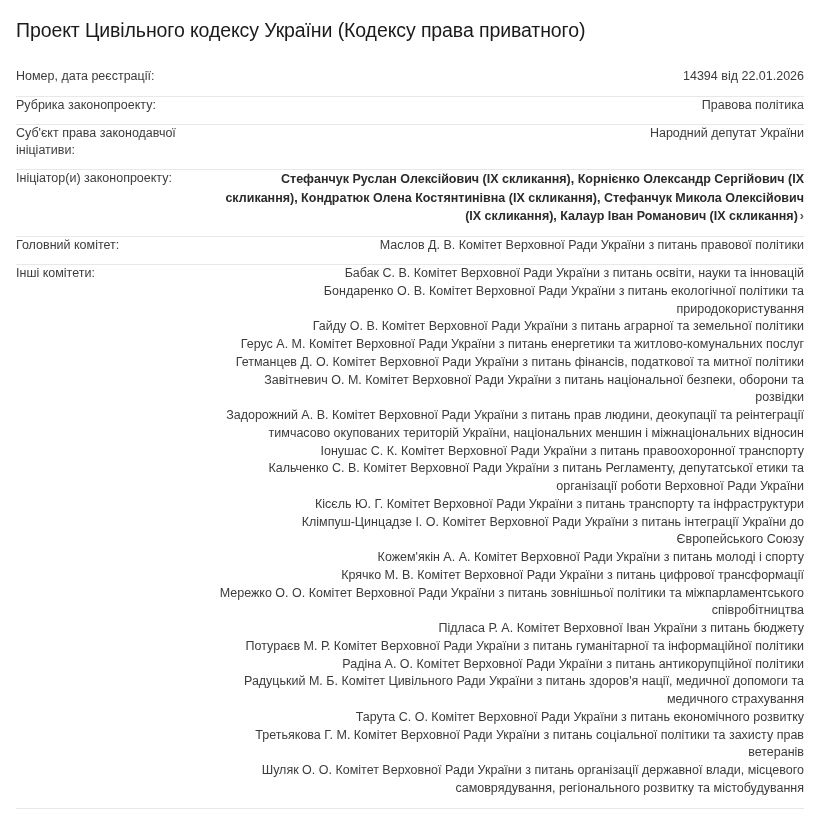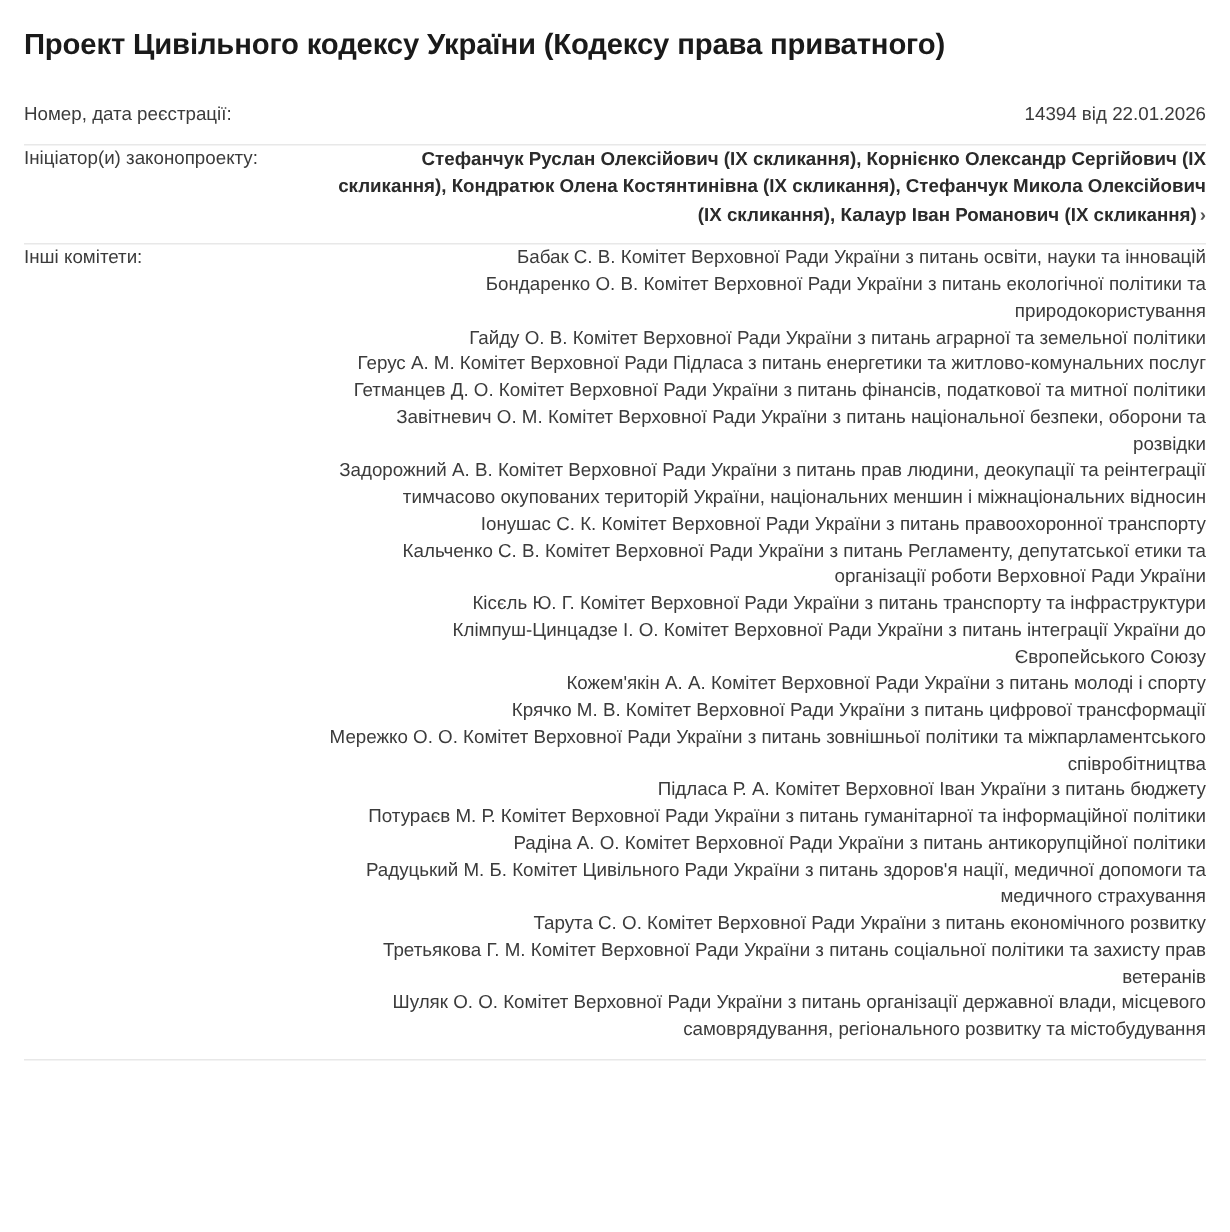--- a/index.html
+++ b/index.html
@@ -14,21 +14,21 @@
     font-family: "Liberation Sans", sans-serif;
     color: #222222;
     font-size: 12.5px;
   }
   .page {
     width: 820px;
     padding: 14px 16px 20px 16px;
   }
   h1.doc-title {
     font-size: 19.5px;
-    font-weight: bold;
+    font-weight: normal;
     color: #1a1a1a;
     margin: 4px 0 26px 0;
     line-height: 1.25;
     letter-spacing: -0.1px;
   }
   table.meta {
     width: 100%;
     border-collapse: collapse;
   }
   table.meta td {
@@ -72,33 +72,45 @@
 
   <h1 class="doc-title">Проект Цивільного кодексу України (Кодексу права приватного)</h1>
 
   <table class="meta">
     <tbody>
       <tr class="row-sep">
         <td class="label">Номер, дата реєстрації:</td>
         <td class="value">14394 від 22.01.2026</td>
       </tr>
       <tr class="row-sep meta-sec">
+        <td class="label">Рубрика законопроекту:</td>
+        <td class="value">Правова політика</td>
+      </tr>
+      <tr class="row-sep meta-sec">
+        <td class="label">Суб'єкт права законодавчої ініціативи:</td>
+        <td class="value">Народний депутат України</td>
+      </tr>
+      <tr class="row-sep meta-sec">
         <td class="label">Ініціатор(и) законопроекту:</td>
         <td class="value">
           <span class="initiators">Стефанчук Руслан Олексійович (IX скликання), Корнієнко Олександр Сергійович (IX скликання), Кондратюк Олена Костянтинівна (IX скликання), Стефанчук Микола Олексійович (IX скликання), Калаур Іван Романович (IX скликання)</span><span class="chev">›</span>
         </td>
+      </tr>
+      <tr class="row-sep meta-sec">
+        <td class="label">Головний комітет:</td>
+        <td class="value">Маслов Д. В. Комітет Верховної Ради України з питань правової політики</td>
       </tr>
       <tr class="row-sep meta-sec">
         <td class="label">Інші комітети:</td>
         <td class="value">
           <div class="committee-list" id="committee-list">
               <div>Бабак С. В. Комітет Верховної Ради України з питань освіти, науки та інновацій</div>
               <div>Бондаренко О. В. Комітет Верховної Ради України з питань екологічної політики та природокористування</div>
               <div>Гайду О. В. Комітет Верховної Ради України з питань аграрної та земельної політики</div>
-              <div>Герус А. М. Комітет Верховної Ради Підласа з питань енергетики та житлово-комунальних послуг</div>
+              <div>Герус А. М. Комітет Верховної Ради України з питань енергетики та житлово-комунальних послуг</div>
               <div>Гетманцев Д. О. Комітет Верховної Ради України з питань фінансів, податкової та митної політики</div>
               <div>Завітневич О. М. Комітет Верховної Ради України з питань національної безпеки, оборони та розвідки</div>
               <div>Задорожний А. В. Комітет Верховної Ради України з питань прав людини, деокупації та реінтеграції тимчасово окупованих територій України, національних меншин і міжнаціональних відносин</div>
               <div>Іонушас С. К. Комітет Верховної Ради України з питань правоохоронної транспорту</div>
               <div>Кальченко С. В. Комітет Верховної Ради України з питань Регламенту, депутатської етики та організації роботи Верховної Ради України</div>
               <div>Кісєль Ю. Г. Комітет Верховної Ради України з питань транспорту та інфраструктури</div>
               <div>Клімпуш-Цинцадзе І. О. Комітет Верховної Ради України з питань інтеграції України до Європейського Союзу</div>
               <div>Кожем'якін А. А. Комітет Верховної Ради України з питань молоді і спорту</div>
               <div>Крячко М. В. Комітет Верховної Ради України з питань цифрової трансформації</div>
               <div>Мережко О. О. Комітет Верховної Ради України з питань зовнішньої політики та міжпарламентського співробітництва</div>

